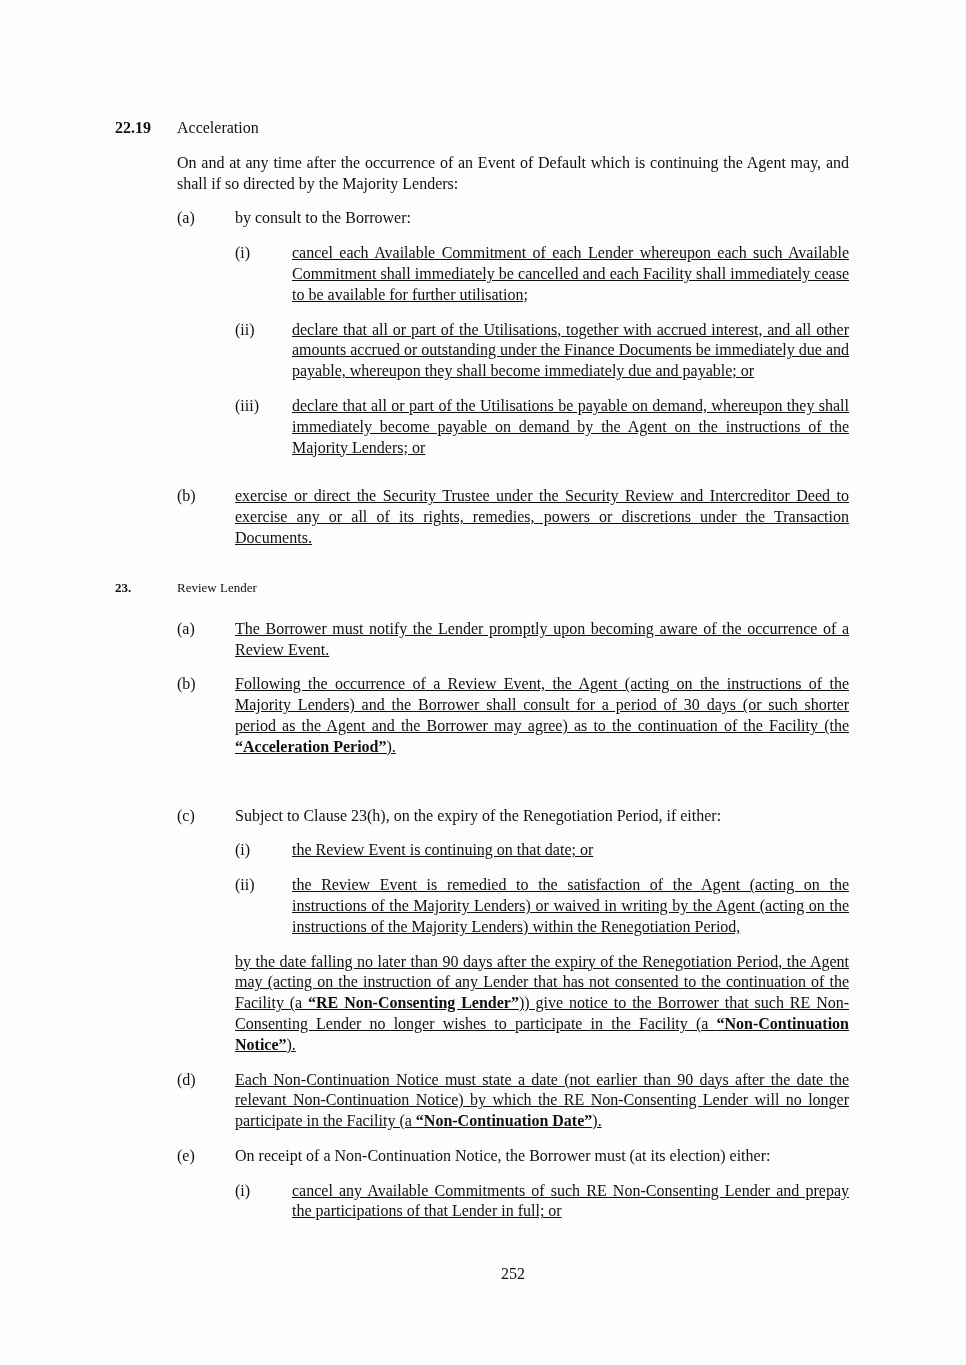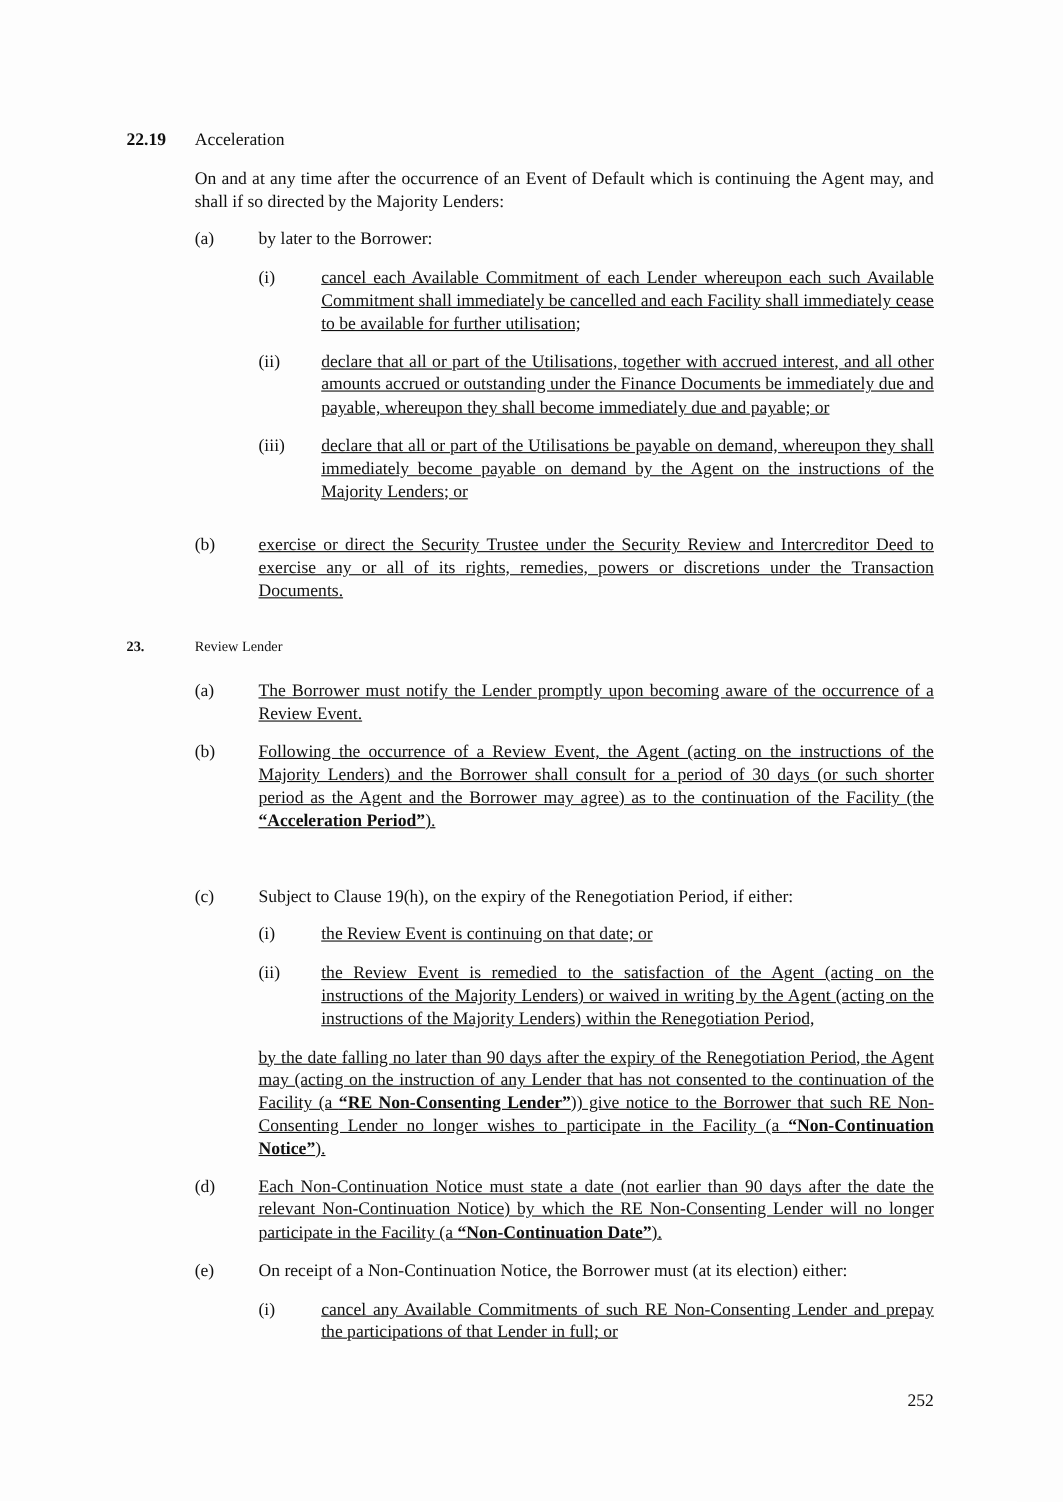--- a/index.html
+++ b/index.html
@@ -33,41 +33,41 @@
   .li.l1 > .lbl { flex: 0 0 58px; }
   .li.l2 > .lbl { flex: 0 0 57px; }
   .li > .txt { flex: 1; min-width: 0; }
   .li > .txt > .para:last-child { margin-bottom: 0; text-decoration: underline; }
   .li { page-break-inside: avoid; }
   .mt-lg { margin-top: 48px; }
   .b { font-weight: bold; }
   .footer {
     position: absolute;
     top: 1264px; left: 177px; width: 672px;
-    text-align: right;
+    text-align: center;
     font-size: 16px; line-height: 20.8px;
   }
 </style>
 </head>
 <body>
 
 <div class="page">
 
   <section>
     <div class="clause-head h-sm">
       <span class="num">22.19</span>
       <span class="ttl">Acceleration</span>
     </div>
     <div class="clause-body">
       <p class="para">On and at any time after the occurrence of an Event of Default which is continuing the Agent may, and shall if so directed by the Majority Lenders:</p>
 
       <div class="li l1">
         <span class="lbl">(a)</span>
         <div class="txt">
-          <p class="para">by later to the Borrower:</p>
+          <p class="para">by consult to the Borrower:</p>
 
           <div class="li l2">
             <span class="lbl">(i)</span>
             <div class="txt">
                 <p class="para">cancel each Available Commitment of each Lender whereupon each such Available Commitment shall immediately be cancelled and each Facility shall immediately cease to be available for further utilisation;</p>
               </div>
           </div>
 
           <div class="li l2">
             <span class="lbl">(ii)</span>
@@ -111,21 +111,21 @@
       <div class="li l1">
         <span class="lbl">(b)</span>
         <div class="txt">
           <p class="para"><span>Following the occurrence of a Review Event, the Agent (acting on the instructions of the Majority Lenders) and the Borrower shall consult for a period of 30 days (or such shorter period as the Agent and the Borrower may agree) as to the continuation of the Facility (the </span><span class="b">“Acceleration Period”</span><span>).</span></p>
         </div>
       </div>
 
       <div class="li l1 mt-lg">
         <span class="lbl">(c)</span>
         <div class="txt">
-          <p class="para">Subject to Clause 19(h), on the expiry of the Renegotiation Period, if either:</p>
+          <p class="para">Subject to Clause 23(h), on the expiry of the Renegotiation Period, if either:</p>
 
           <div class="li l2">
             <span class="lbl">(i)</span>
             <div class="txt">
                 <p class="para">the Review Event is continuing on that date; or</p>
               </div>
           </div>
 
           <div class="li l2">
             <span class="lbl">(ii)</span>

